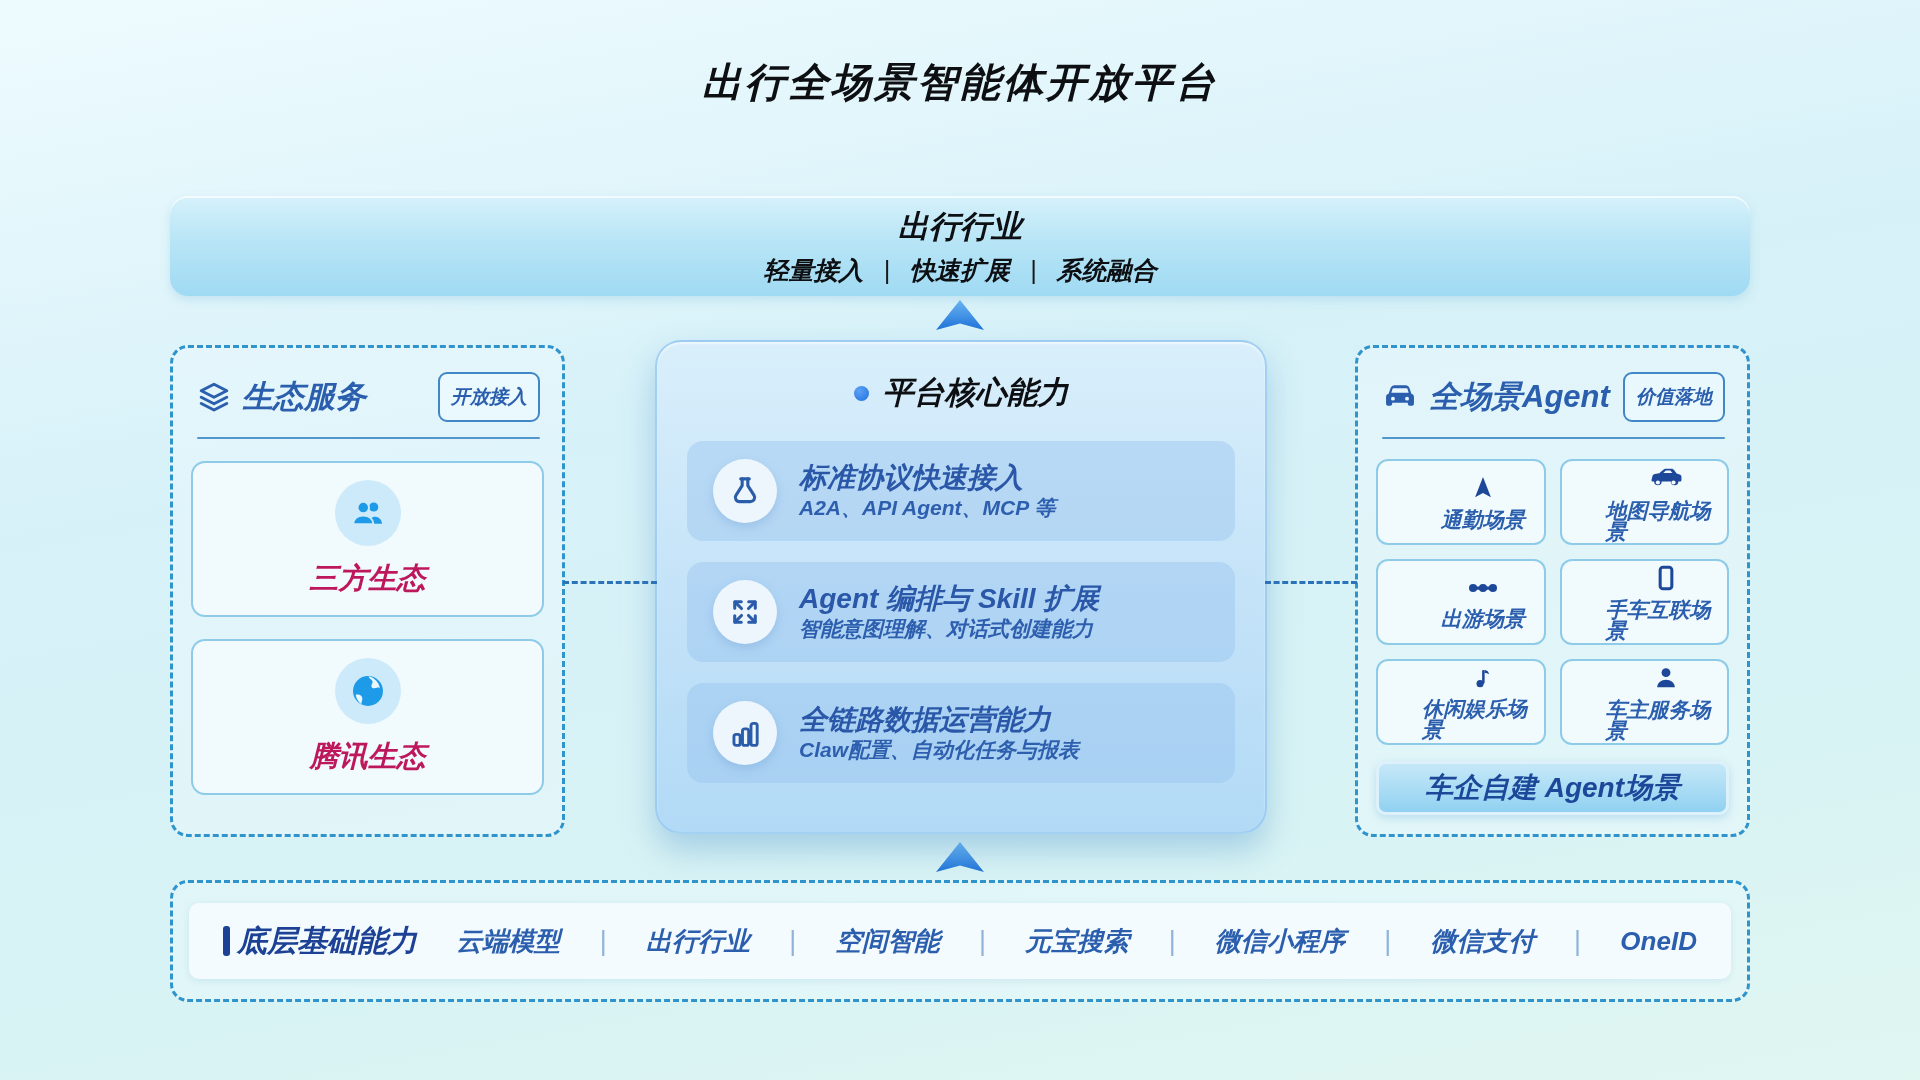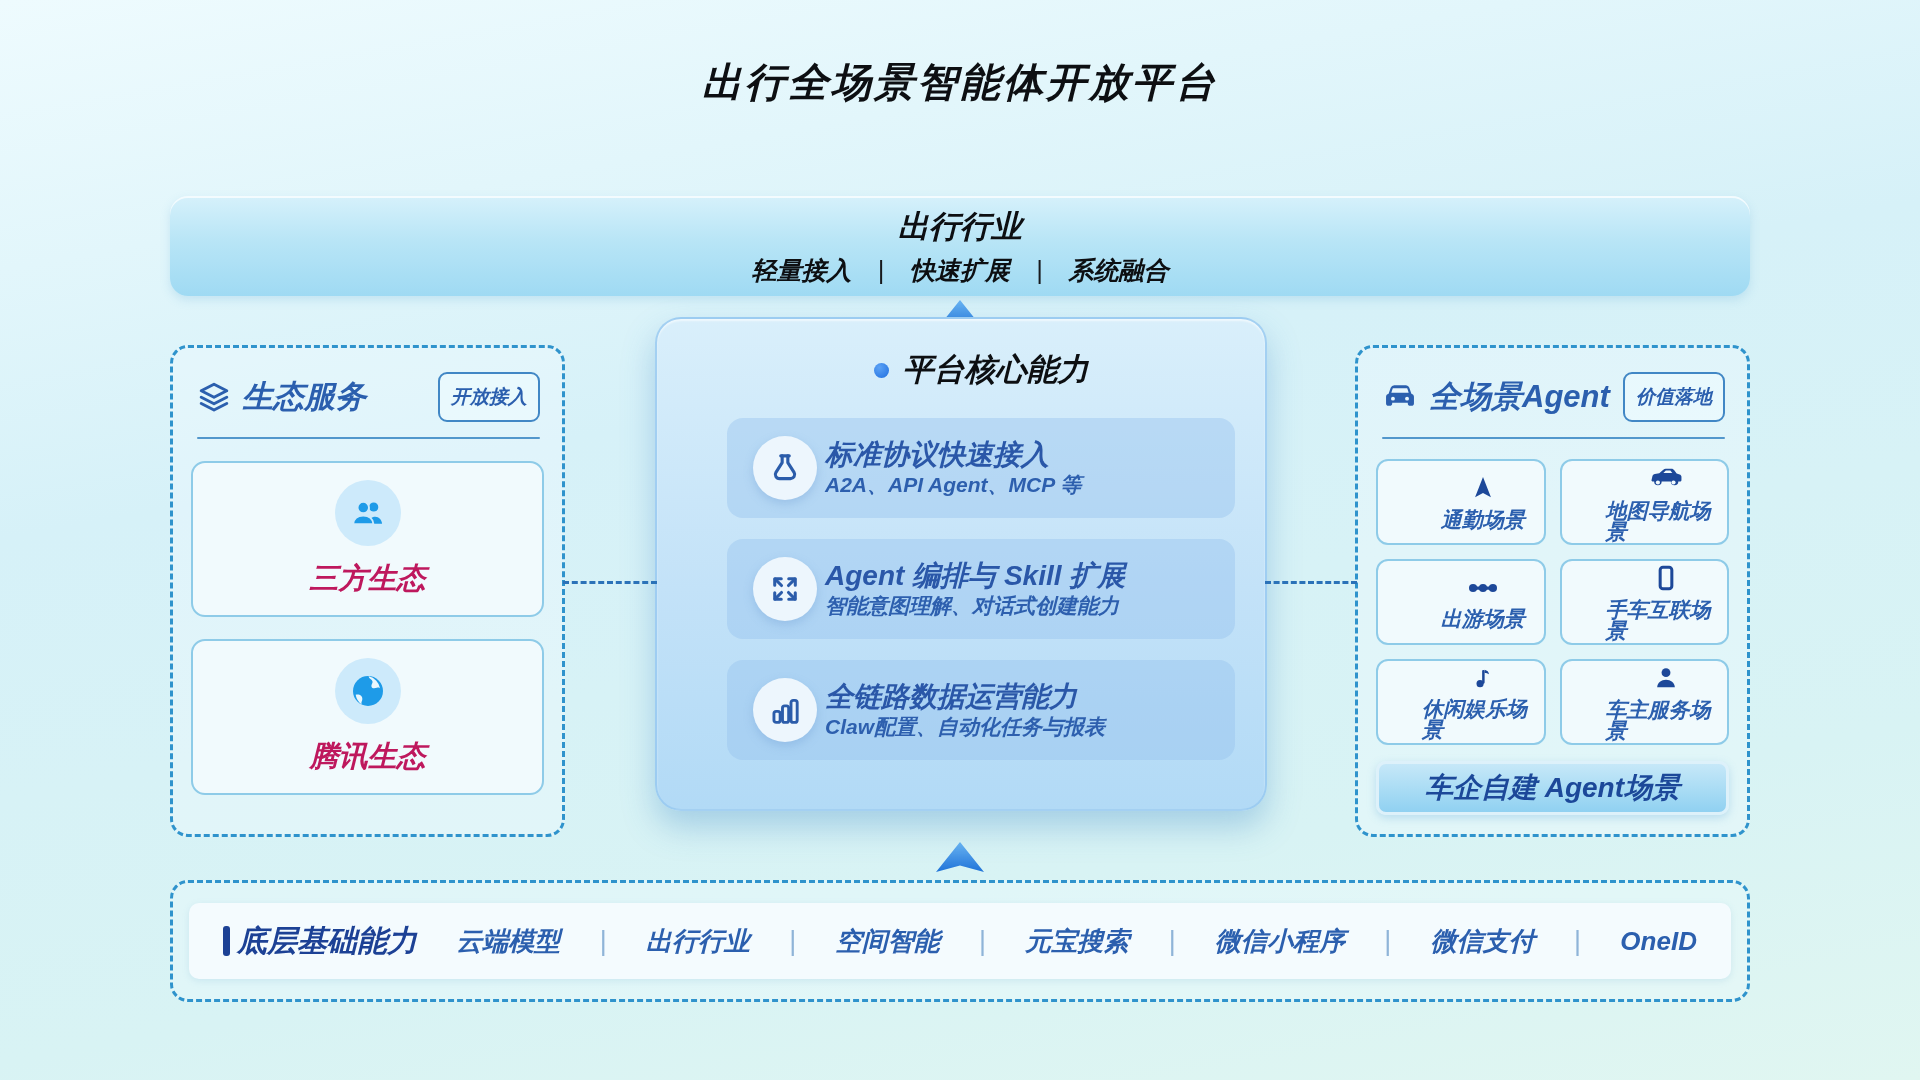--- a/index.html
+++ b/index.html
@@ -14,21 +14,21 @@
     font-size:40px;font-weight:900;color:#0d0f12;letter-spacing:3px;margin:0;
   }
   
   .banner{
     position:absolute;left:170px;top:196px;width:1580px;height:100px;border-radius:18px;
     background:linear-gradient(180deg,#d6f1fb 0%,#b8e5f6 45%,#9fdaf3 100%);
     box-shadow:0 4px 10px rgba(110,180,220,.25), inset 0 2px 0 rgba(255,255,255,.7);
     display:flex;flex-direction:column;align-items:center;justify-content:center;gap:6px;
   }
   .banner-title{font-size:31px;font-weight:800;color:#0d0f12;}
-  .banner-sub{font-size:25px;font-weight:700;color:#0d0f12;display:flex;gap:26px;align-items:center;}
+  .banner-sub{font-size:25px;font-weight:700;color:#0d0f12;display:flex;gap:20px;align-items:center;}
   .banner-sub .sep{font-weight:400;color:#17191c;}
   
   .chevron{
     position:absolute;left:936px;width:48px;height:30px;
     background:linear-gradient(180deg,#6ab5f3,#1f73d8);
     clip-path:polygon(50% 0,100% 100%,50% 78%,0 100%);
     filter:drop-shadow(0 3px 4px rgba(40,110,180,.45));
   }
   .chevron-top{top:300px;}
   .chevron-bottom{top:842px;}
@@ -52,32 +52,31 @@
     margin:22px 18px 0;height:152px;background:#f1fafd;border:2px solid #8ecbe8;border-radius:14px;
     display:flex;flex-direction:column;align-items:center;justify-content:center;gap:13px;
   }
   .icon-circle{
     width:66px;height:66px;border-radius:50%;background:#cdeafb;color:#1e9be8;
     display:flex;align-items:center;justify-content:center;
   }
   .card-label{font-size:29px;font-weight:700;color:#be185d;}
   
   .core-panel{
-    position:absolute;left:655px;top:317px;width:612px;height:494px;border-radius:26px;
+    position:absolute;left:655px;top:340px;width:612px;height:494px;border-radius:26px;
     background:linear-gradient(180deg,#d9effb 0%,#c3e2f8 55%,#b2daf6 100%);
     border:2px solid rgba(150,200,240,.8);box-sizing:border-box;
     box-shadow:0 16px 32px rgba(70,140,200,.35), inset 0 2px 2px rgba(255,255,255,.6);
-    padding-left:40px;
   }
   .core-head{display:flex;align-items:center;justify-content:center;gap:14px;margin-top:30px;}
   .core-dot{width:15px;height:15px;border-radius:50%;background:radial-gradient(circle at 35% 30%,#5ca2f5,#1f6fe0);}
   .core-title{font-size:31px;font-weight:800;color:#0d0f12;}
   .feature-row{
     margin:21px 30px 0;height:100px;border-radius:16px;background:rgba(148,193,238,.40);
-    display:flex;align-items:center;gap:8px;padding:0 26px;box-sizing:border-box;
+    display:flex;align-items:center;gap:22px;padding:0 26px;box-sizing:border-box;
   }
   .feature-row.first{margin-top:27px;}
   .feature-icon{
     width:64px;height:64px;border-radius:50%;background:#edf6fd;color:#2b5caa;flex:none;
     display:flex;align-items:center;justify-content:center;
     box-shadow:0 4px 10px rgba(110,155,210,.35);
   }
   .feature-text{display:flex;flex-direction:column;gap:5px;}
   .feature-title{font-size:28px;font-weight:800;color:#2a57a8;line-height:1;}
   .feature-sub{font-size:21px;font-weight:600;color:#2d5fae;line-height:1;}

